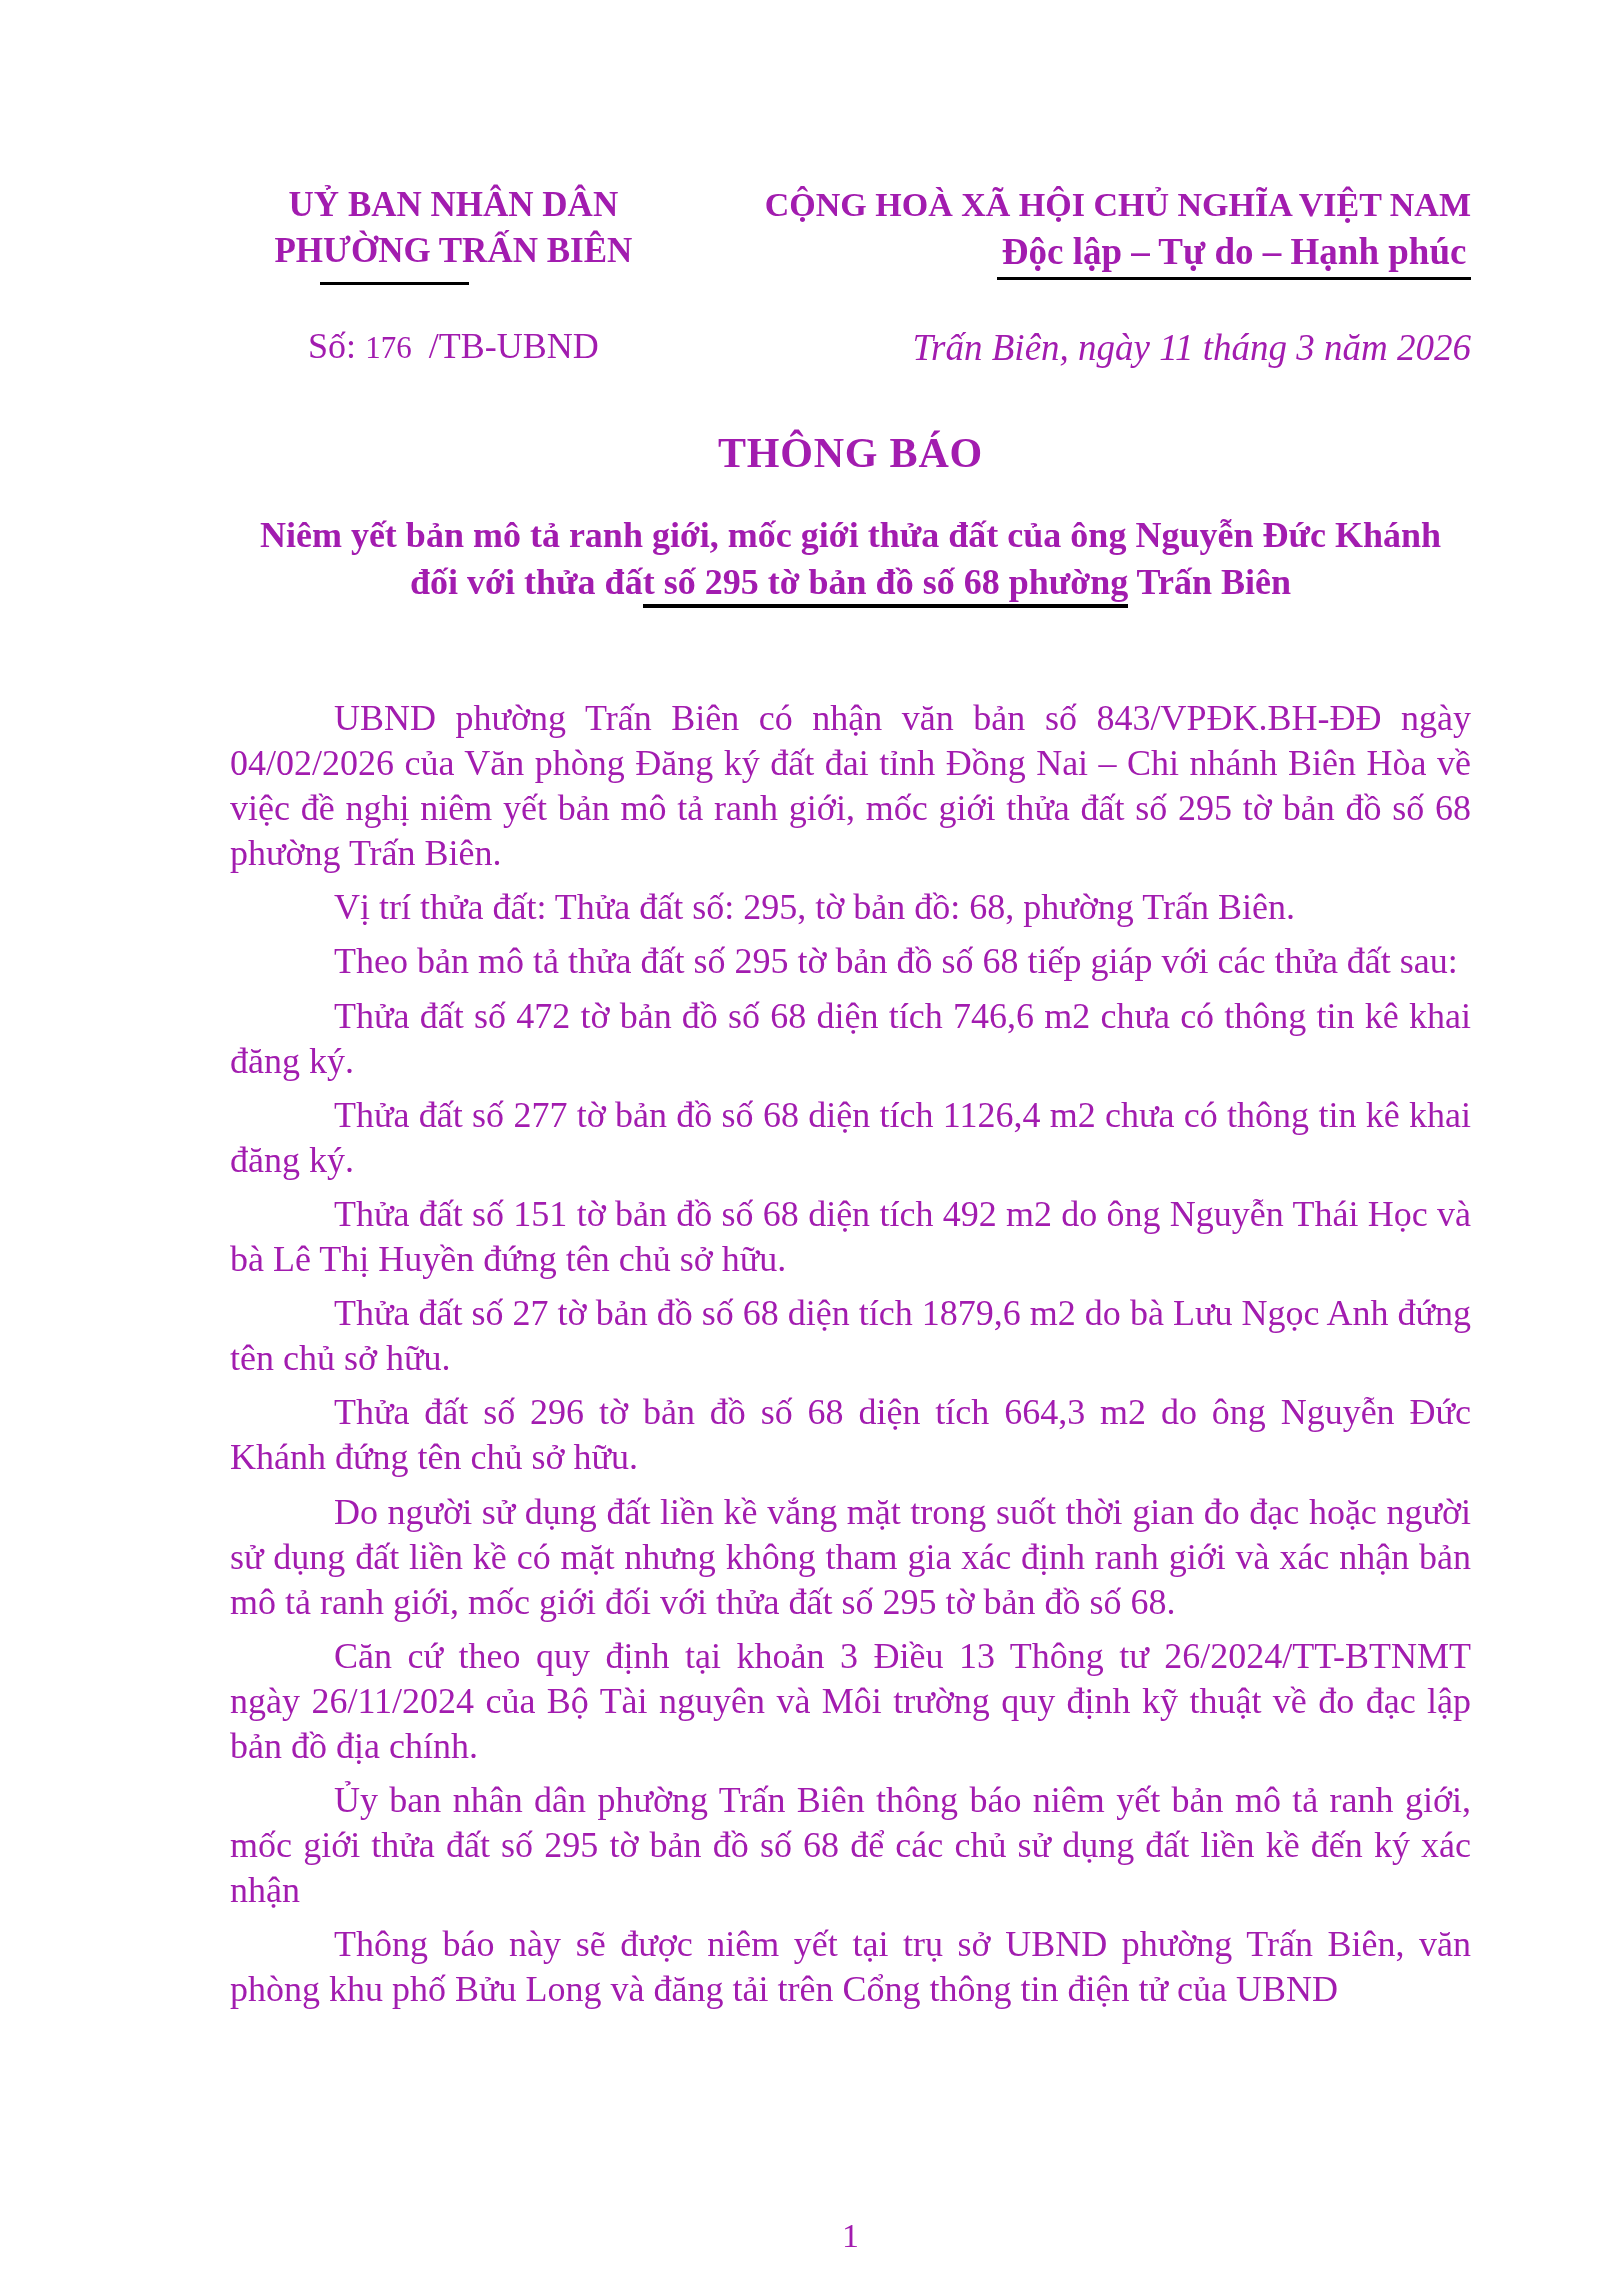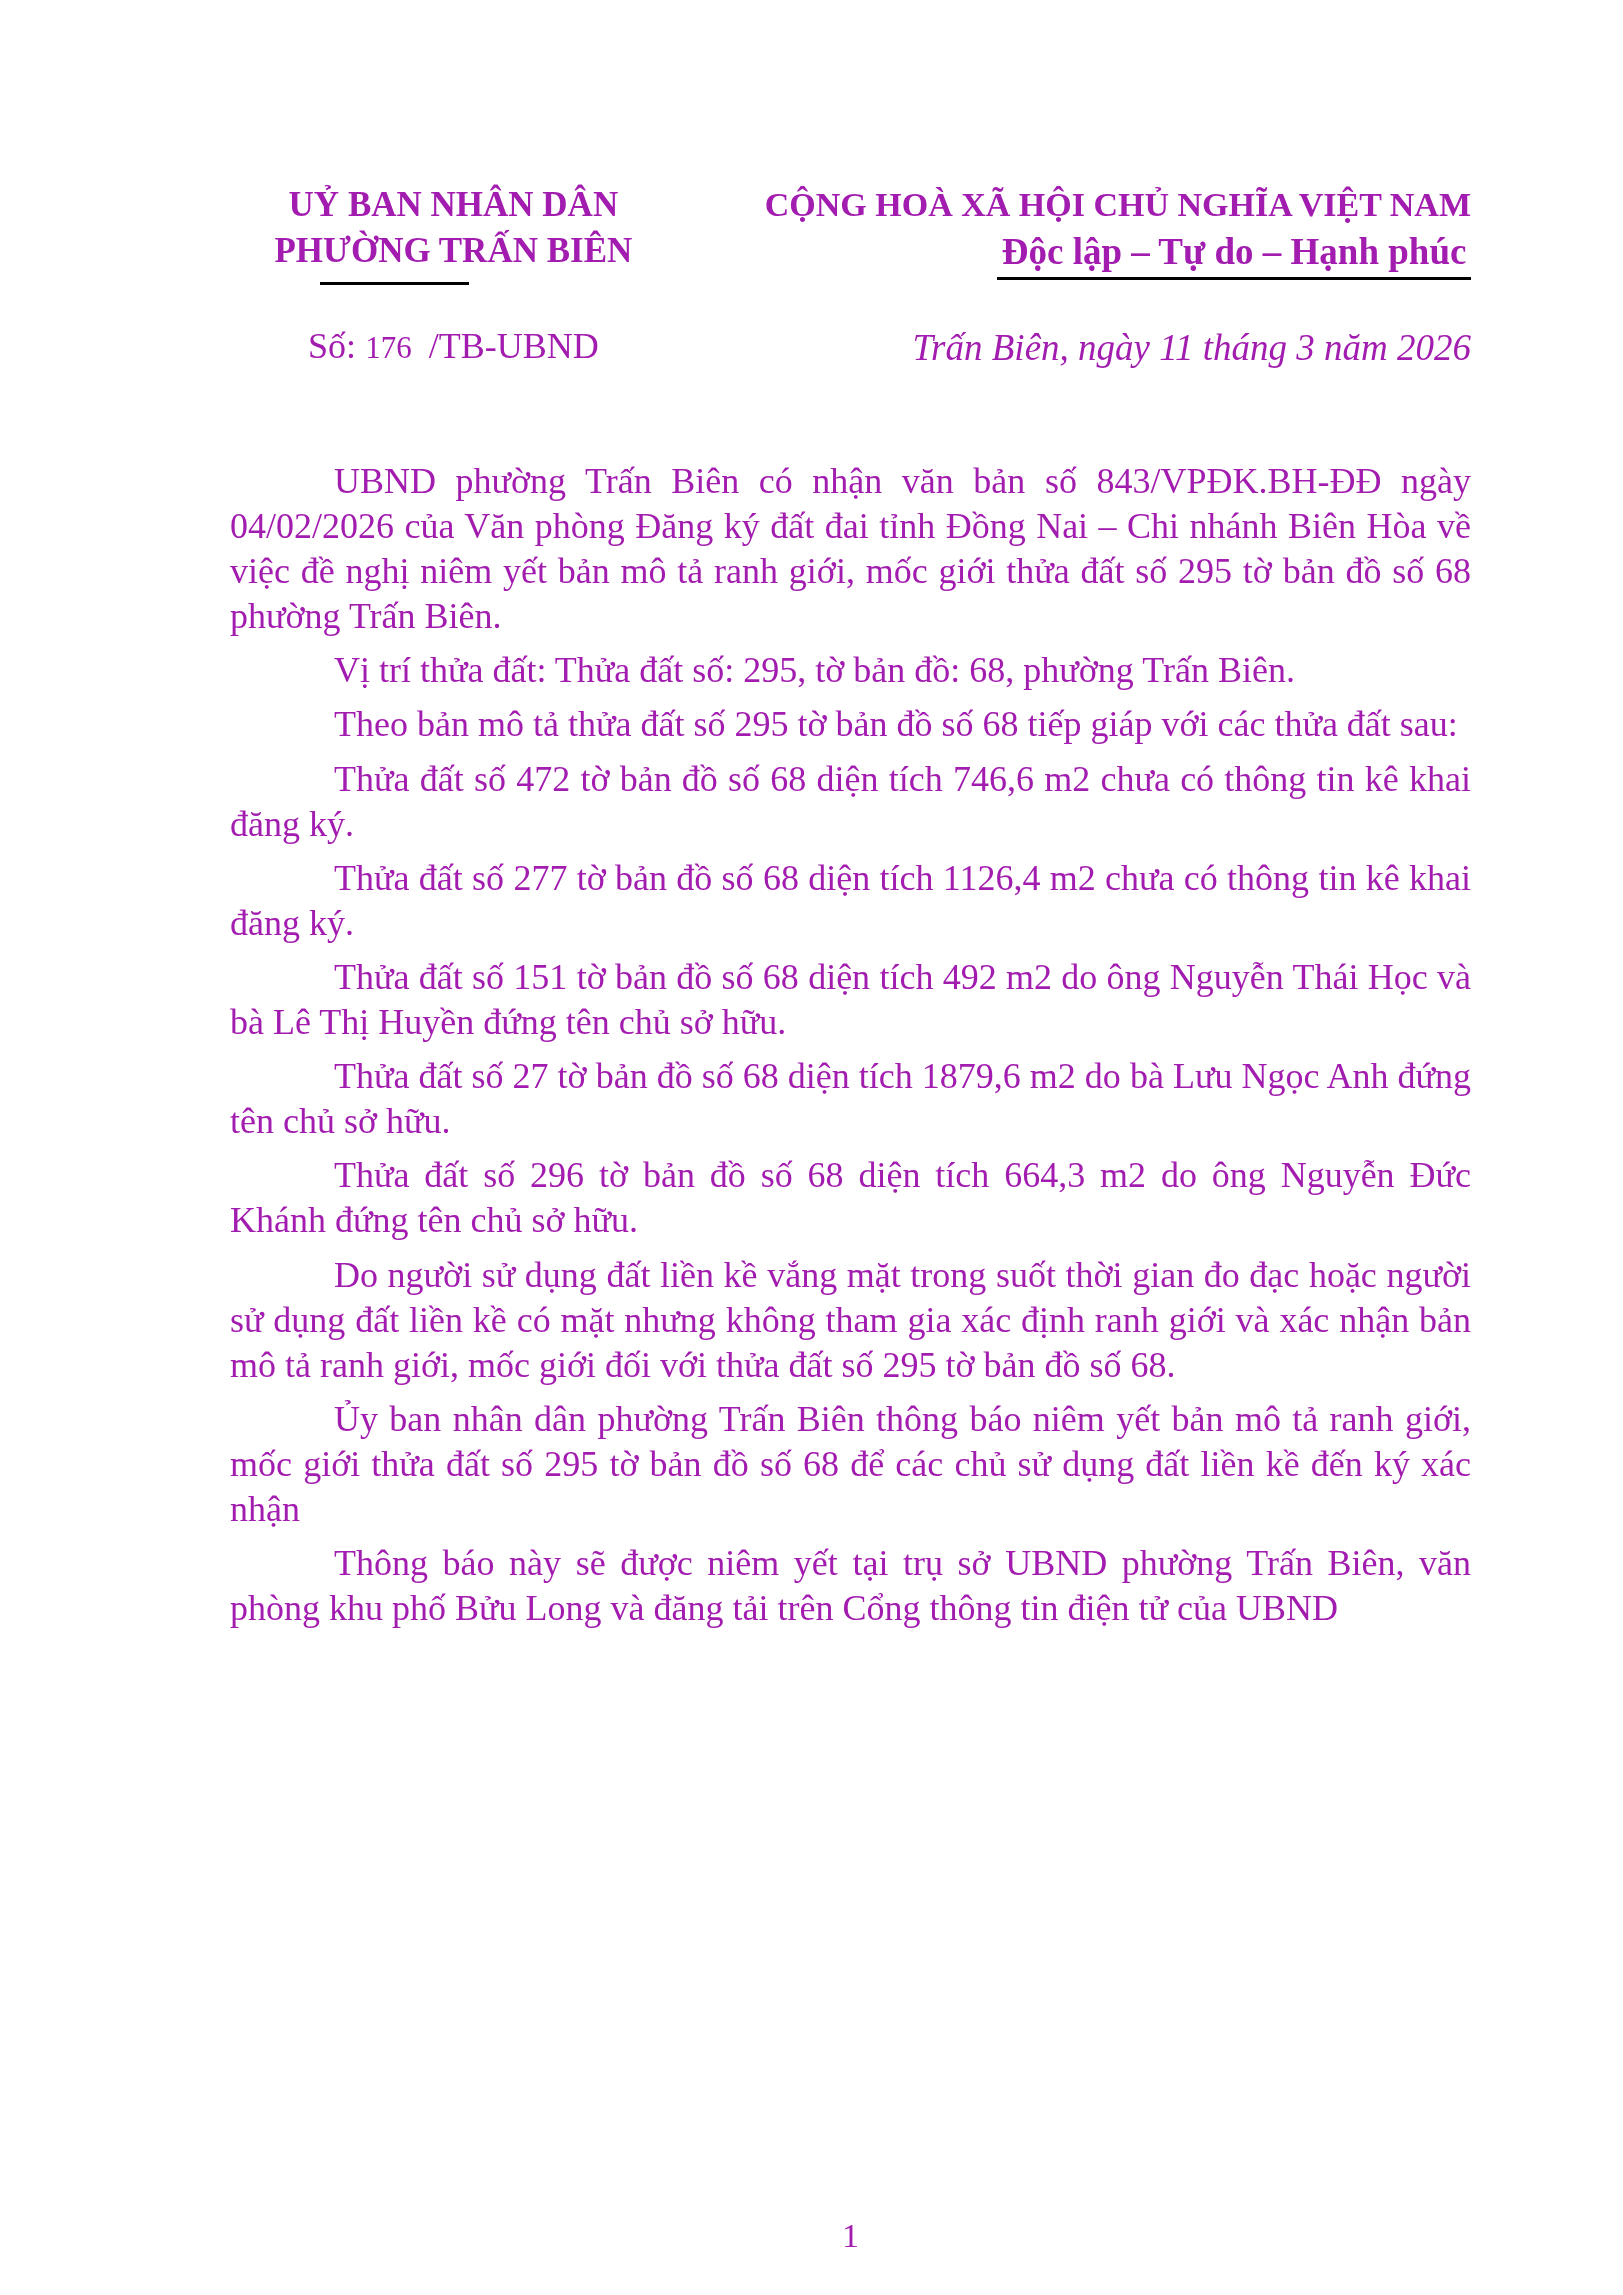--- a/index.html
+++ b/index.html
@@ -116,31 +116,39 @@
     </div>
     <div class="hcol-right">
       <div class="national-line">CỘNG HOÀ XÃ HỘI CHỦ NGHĨA VIỆT NAM</div>
       <div>
         <span class="motto">Độc lập – Tự do – Hạnh phúc</span>
       </div>
       <div class="place-date">Trấn Biên, ngày 11 tháng 3  năm 2026</div>
     </div>
   </header>
 
+  <section class="title-block">
+    <div class="doc-type">THÔNG BÁO</div>
+    <div class="doc-subject">
+      <div>Niêm yết bản mô tả ranh giới, mốc giới thửa đất của ông Nguyễn Đức Khánh</div>
+      <div><span>đối với thửa đấ</span><span class="subject-underline">t số 295 tờ bản đồ số 68 phường</span><span> Trấn Biên</span></div>
+    </div>
+  </section>
 
   <main class="doc-body">
       <p>UBND phường Trấn Biên có nhận văn bản số 843/VPĐK.BH-ĐĐ ngày 04/02/2026 của Văn phòng Đăng ký đất đai tỉnh Đồng Nai – Chi nhánh Biên Hòa về việc đề nghị niêm yết bản mô tả ranh giới, mốc giới thửa đất số 295 tờ bản đồ số 68 phường Trấn Biên.</p>
       <p>Vị trí thửa đất: Thửa đất số: 295, tờ bản đồ: 68, phường Trấn Biên.</p>
       <p>Theo bản mô tả thửa đất số 295 tờ bản đồ số 68 tiếp giáp với các thửa đất sau:</p>
       <p>Thửa đất số 472 tờ bản đồ số 68 diện tích 746,6 m2 chưa có thông tin kê khai đăng ký.</p>
       <p>Thửa đất số 277 tờ bản đồ số 68 diện tích 1126,4 m2 chưa có thông tin kê khai đăng ký.</p>
       <p>Thửa đất số 151 tờ bản đồ số 68 diện tích 492 m2 do ông Nguyễn Thái Học và bà Lê Thị Huyền đứng tên chủ sở hữu.</p>
       <p>Thửa đất số 27 tờ bản đồ số 68 diện tích 1879,6 m2 do bà Lưu Ngọc Anh đứng tên chủ sở hữu.</p>
       <p>Thửa đất số 296 tờ bản đồ số 68 diện tích 664,3 m2 do ông Nguyễn Đức Khánh đứng tên chủ sở hữu.</p>
       <p>Do người sử dụng đất liền kề vắng mặt trong suốt thời gian đo đạc hoặc người sử dụng đất liền kề có mặt nhưng không tham gia xác định ranh giới và xác nhận bản mô tả ranh giới, mốc giới đối với thửa đất số 295 tờ bản đồ số 68.</p>
+      <p>Căn cứ theo quy định tại khoản 3 Điều 13 Thông tư 26/2024/TT-BTNMT ngày 26/11/2024 của Bộ Tài nguyên và Môi trường quy định kỹ thuật về đo đạc lập bản đồ địa chính.</p>
       <p>Ủy ban nhân dân phường Trấn Biên thông báo niêm yết bản mô tả ranh giới, mốc giới thửa đất số 295 tờ bản đồ số 68 để các chủ sử dụng đất liền kề đến ký xác nhận</p>
       <p>Thông báo này sẽ được niêm yết tại trụ sở UBND phường Trấn Biên, văn phòng khu phố Bửu Long và đăng tải  trên Cổng thông tin điện tử của UBND</p>
     </main>
 
   <footer class="page-number">1</footer>
 
 </div>
 
 
 </body></html>

